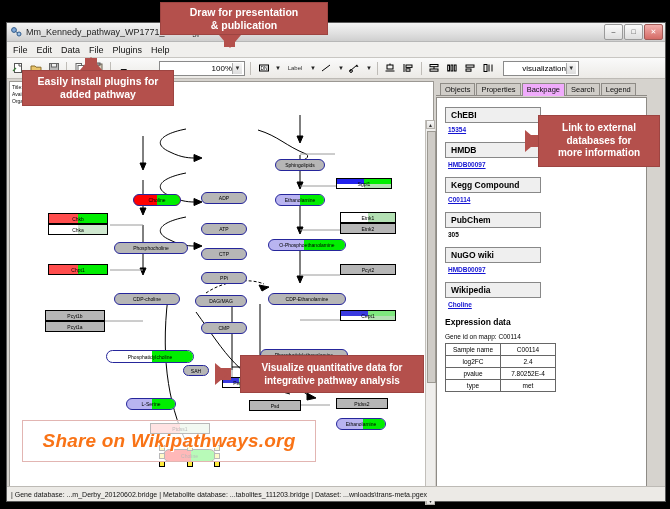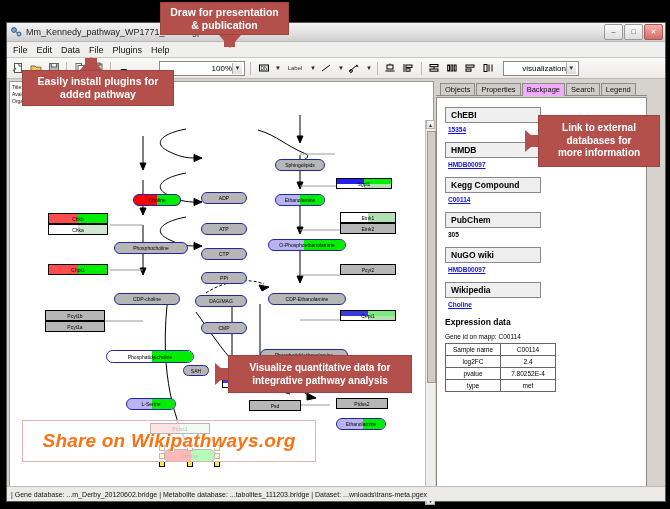--- a/index.html
+++ b/index.html
@@ -501,36 +501,36 @@
     <div class="sarr" style="top:0;">▲</div>
     <div class="sarr" style="bottom:0;">▼</div>
     <div class="vthumb" style="top:11px;height:250px;"></div>
   </div>
 
   <div class="statusbar">
     <span>| Gene database: ...m_Derby_20120602.bridge | Metabolite database: ...tabolites_111203.bridge | Dataset:  ...wnloads\trans-meta.pgex</span>
   </div>
 </div>
 
-<div class="callout" style="left:160px;top:2px;width:129px;height:33px;white-space:pre-line;">Draw for presentation
+<div class="callout" style="left:160px;top:2px;width:168px;height:33px;white-space:pre-line;">Draw for presentation
 &amp; publication</div>
 <div class="arrow a-down" style="left:219px;top:35px;"></div>
 <div class="stem" style="left:224px;top:35px;width:11px;height:12px;"></div>
 
 <div class="callout" style="left:22px;top:70px;width:152px;height:36px;white-space:pre-line;">Easily install plugins for
 added pathway</div>
 <div class="arrow a-up" style="left:80px;top:57px;"></div>
 <div class="stem" style="left:85px;top:58px;width:12px;height:13px;"></div>
 
 <div class="callout" style="left:538px;top:115px;width:122px;height:52px;white-space:pre-line;font-size:10px;line-height:12.5px;">Link  to external
 databases  for
 more information</div>
 <div class="arrow a-right" style="left:525px;top:130px;"></div>
 <div class="stem" style="left:530px;top:135px;width:11px;height:12px;"></div>
 
-<div class="callout" style="left:228px;top:355px;width:184px;height:38px;white-space:pre-line;font-size:10px;line-height:13px;">Visualize quantitative data  for
+<div class="callout" style="left:240px;top:355px;width:184px;height:38px;white-space:pre-line;font-size:10px;line-height:13px;">Visualize quantitative data  for
 integrative pathway analysis</div>
 <div class="arrow a-right" style="left:215px;top:363px;"></div>
 <div class="stem" style="left:220px;top:368px;width:11px;height:12px;"></div>
 
 <div class="share">
   <span>Share on Wikipathways.org</span>
 </div>
 
 </body></html>

